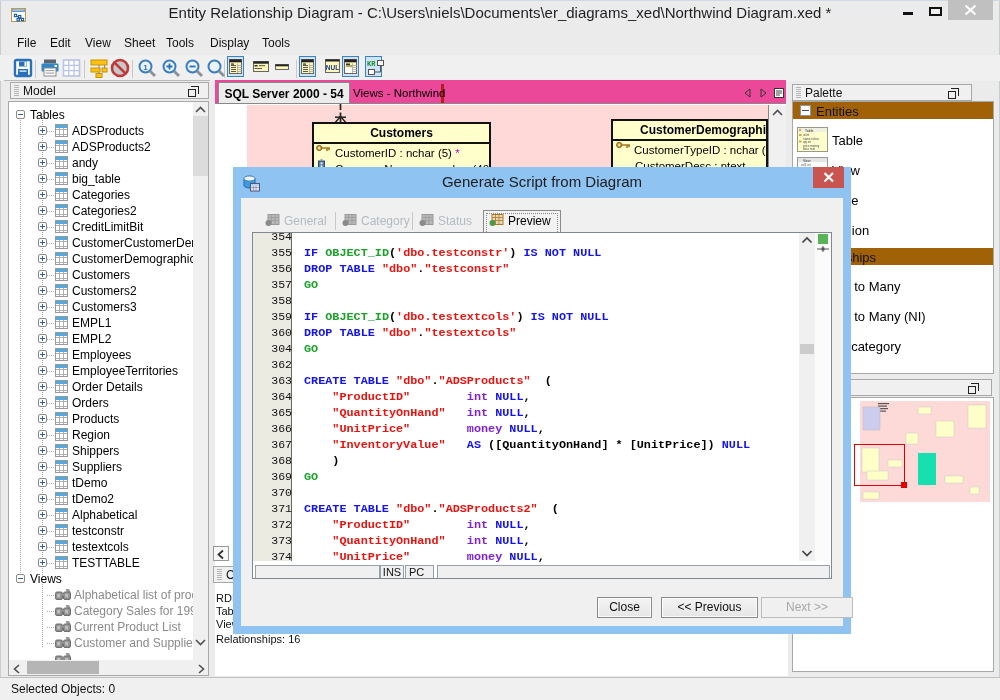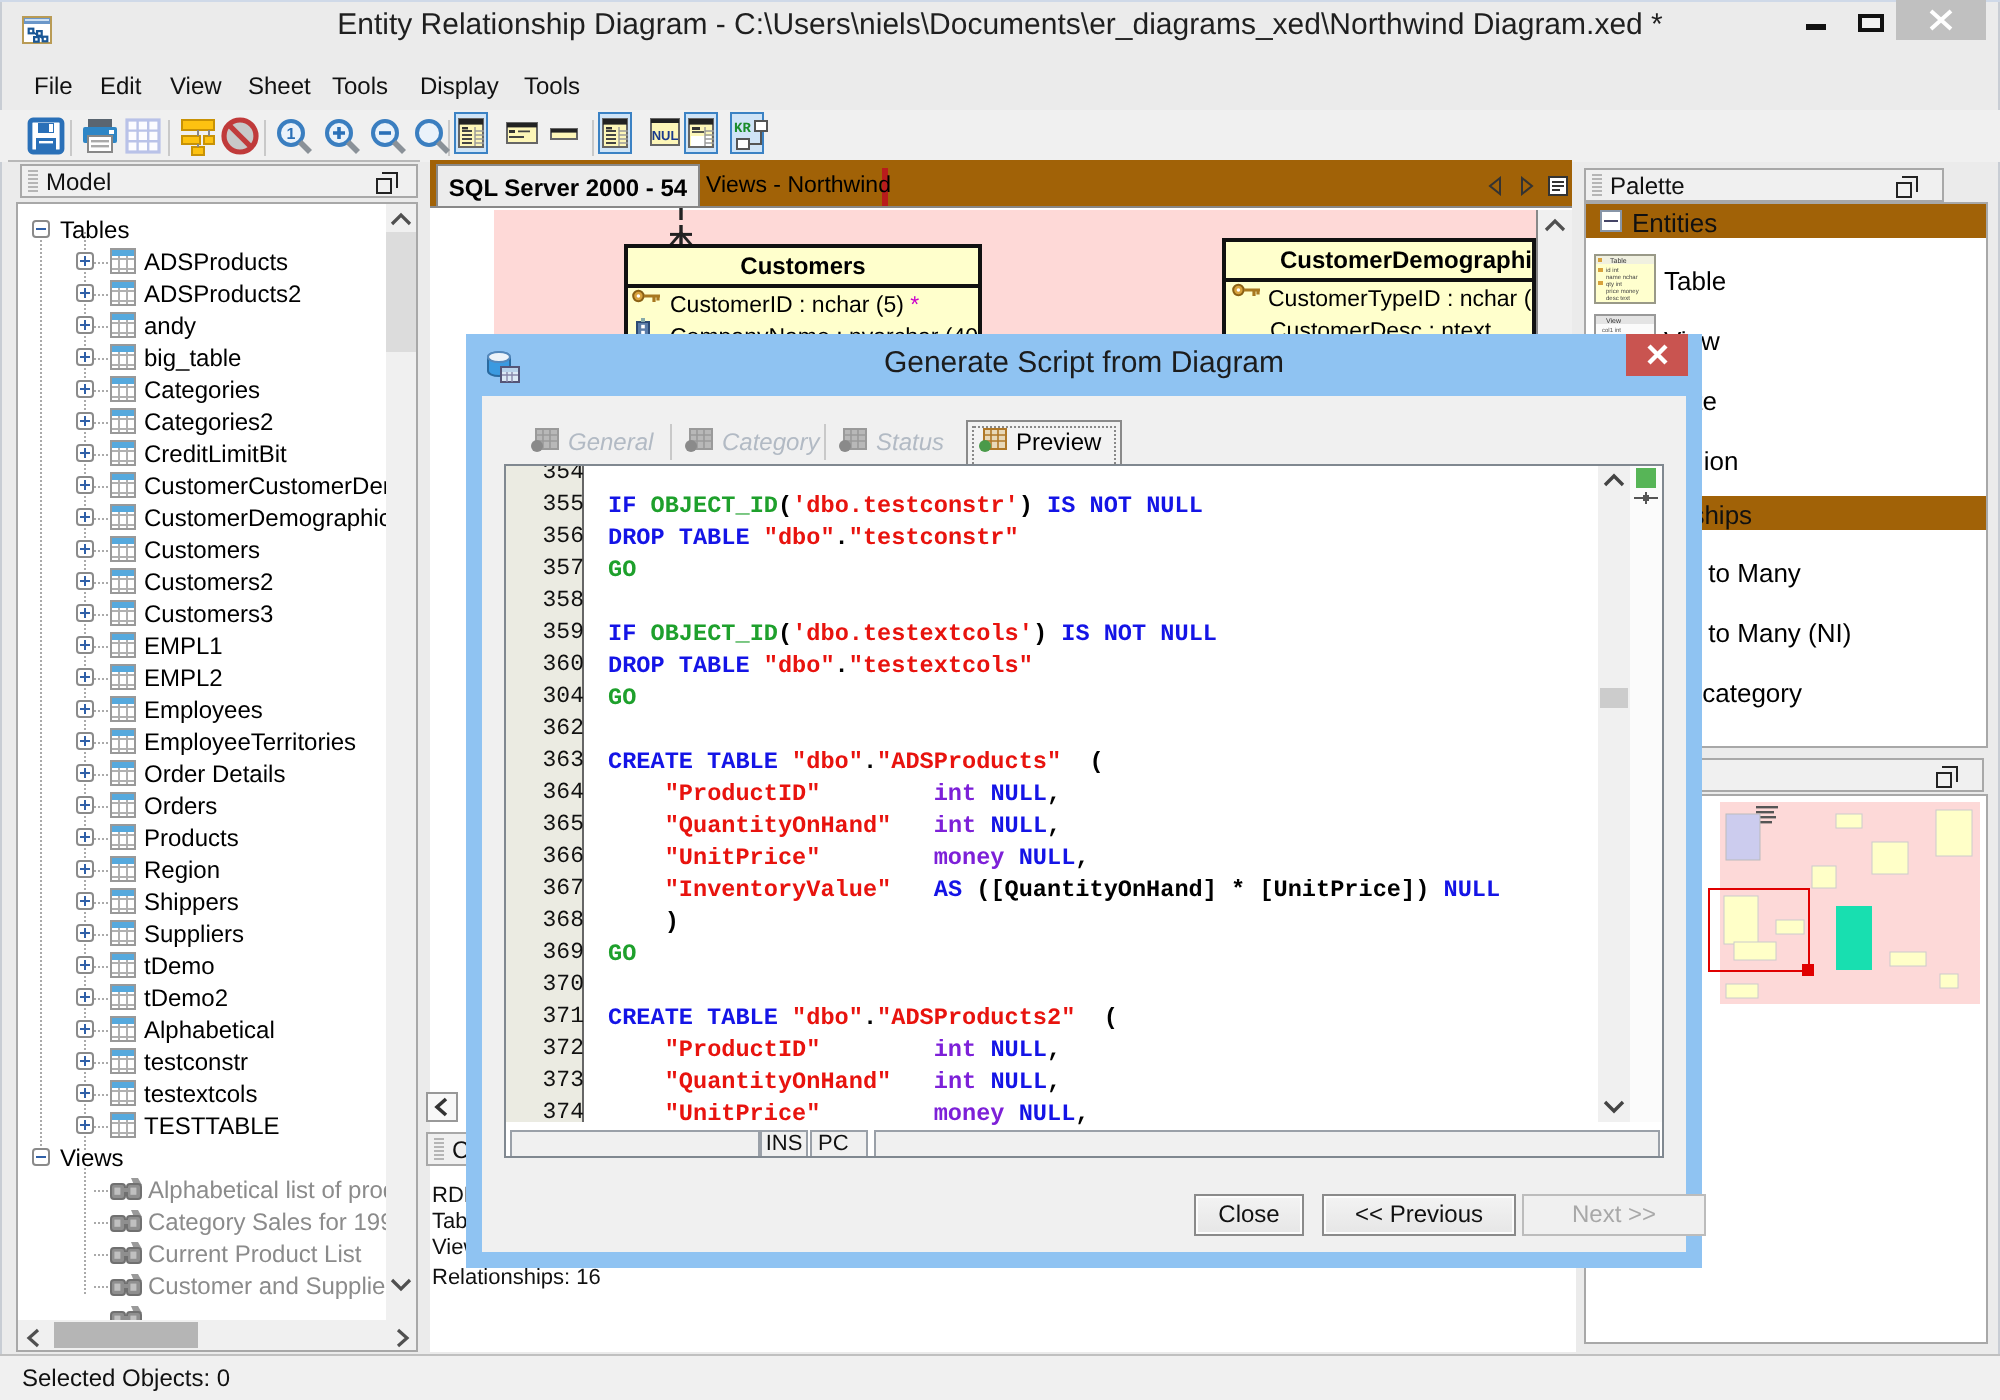--- a/index.html
+++ b/index.html
@@ -31,21 +31,21 @@
 .erow{position:relative;padding:3px 0 1px 21px;white-space:nowrap;}
 #statusbar{position:absolute;left:0;top:677px;width:1000px;height:23px;background:#f0f0f0;border-top:1px solid #c0c0c0;font-size:12px;color:#111;}
 .sechead{position:absolute;left:0;width:200px;height:17px;background:#a16207;font-size:13px;color:#111;}
 .minus{position:absolute;left:7px;top:3px;width:11px;height:11px;border:1px solid #8896a8;background:#fff;}
 .pitem{position:absolute;font-size:13px;color:#000;white-space:nowrap;}
 
 #dialog{position:absolute;left:233px;top:167px;width:618px;height:467px;background:#8fc3f2;}
 #dlg-title{position:absolute;left:0;top:6px;width:618px;font-size:15px;color:#1c1c1c;text-align:center;}
 #dlg-close{position:absolute;left:580px;top:0;width:31px;height:21px;background:#c95450;}
 #dlg-body{position:absolute;left:8px;top:31px;width:602px;height:428px;background:#f0f0f0;}
-.dtab{position:absolute;top:16px;height:21px;font-size:12px;color:#b2bac4;white-space:nowrap;font-style:italic;}
+.dtab{position:absolute;top:16px;height:21px;font-size:12px;color:#b2bac4;white-space:nowrap;}
 .dtsep{position:absolute;top:14px;width:1px;height:18px;background:#c9c9c9;}
 #dtab-active{position:absolute;left:242px;top:12px;width:78px;height:23px;background:#f2f2f2;border:1px solid #8a8a8a;font-size:12px;color:#000;}
 #editor{position:absolute;left:11px;top:34px;width:580px;height:347px;background:#fff;border:1px solid #808890;overflow:hidden;}
 #gutter{position:absolute;left:0;top:0;width:39px;height:328px;background:#ebebe2;border-right:1px solid #666;}
 .cl{position:absolute;left:51px;height:16px;font-family:"Liberation Mono",monospace;font-size:11.8px;font-weight:bold;white-space:pre;color:#000;}
 .ln{position:absolute;left:0px;width:39px;text-align:right;height:16px;font-family:"Liberation Mono",monospace;font-size:11.5px;color:#111;}
 .k{color:#1414e6;}
 .g{color:#1ea02c;}
 .s{color:#e8130e;}
 .t{color:#7d20d8;}
@@ -504,21 +504,21 @@
 <div class="abs" style="left:184px;top:14px;width:15px;height:60px;background:#dcdcdc"></div>
 <div class="abs" style="left:0;top:558px;width:199px;height:15px;background:#f0f0f0"></div>
 <svg class="abs" style="left:2px;top:560px" width="12" height="13">
       <path d="M8 3 L3.5 7 L8 11" stroke="#505050" stroke-width="1.6" fill="none"></path>
     </svg>
 <svg class="abs" style="left:186px;top:560px" width="12" height="13">
       <path d="M4 3 L8.5 7 L4 11" stroke="#505050" stroke-width="1.6" fill="none"></path>
     </svg>
 <div class="abs" style="left:18px;top:559px;width:72px;height:13px;background:#b5b5b5"></div>
 </div>
-<div class="abs" style="left:215px;top:80px;width:571px;height:23px;background:#a16207">
+<div class="abs" style="left:215px;top:80px;width:571px;height:23px;background:#ec4899">
 <div class="abs" style="left:3px;top:2px;width:132px;height:21px;background:#ececec;border:1px solid #888;border-bottom:none;font-weight:bold;font-size:12px;text-align:center;padding-top:4px;white-space:nowrap">SQL Server 2000 - 54</div>
 <div class="abs" style="left:138px;top:4px;width:91px;height:19px;font-size:11.5px;text-align:left;padding-top:3px;border-right:3px solid #b91c1c;white-space:nowrap">Views - Northwind</div>
 <svg class="abs" style="left:528px;top:8px" width="10" height="10">
       <path d="M7 1 L2 5 L7 9 Z" fill="none" stroke="#333"></path>
     </svg>
 <svg class="abs" style="left:543px;top:8px" width="10" height="10">
       <path d="M3 1 L8 5 L3 9 Z" fill="none" stroke="#333"></path>
     </svg>
 <svg class="abs" style="left:558px;top:7px" width="12" height="12">
       <rect x="1.5" y="1.5" width="9" height="9" fill="#fff" stroke="#333"></rect>

